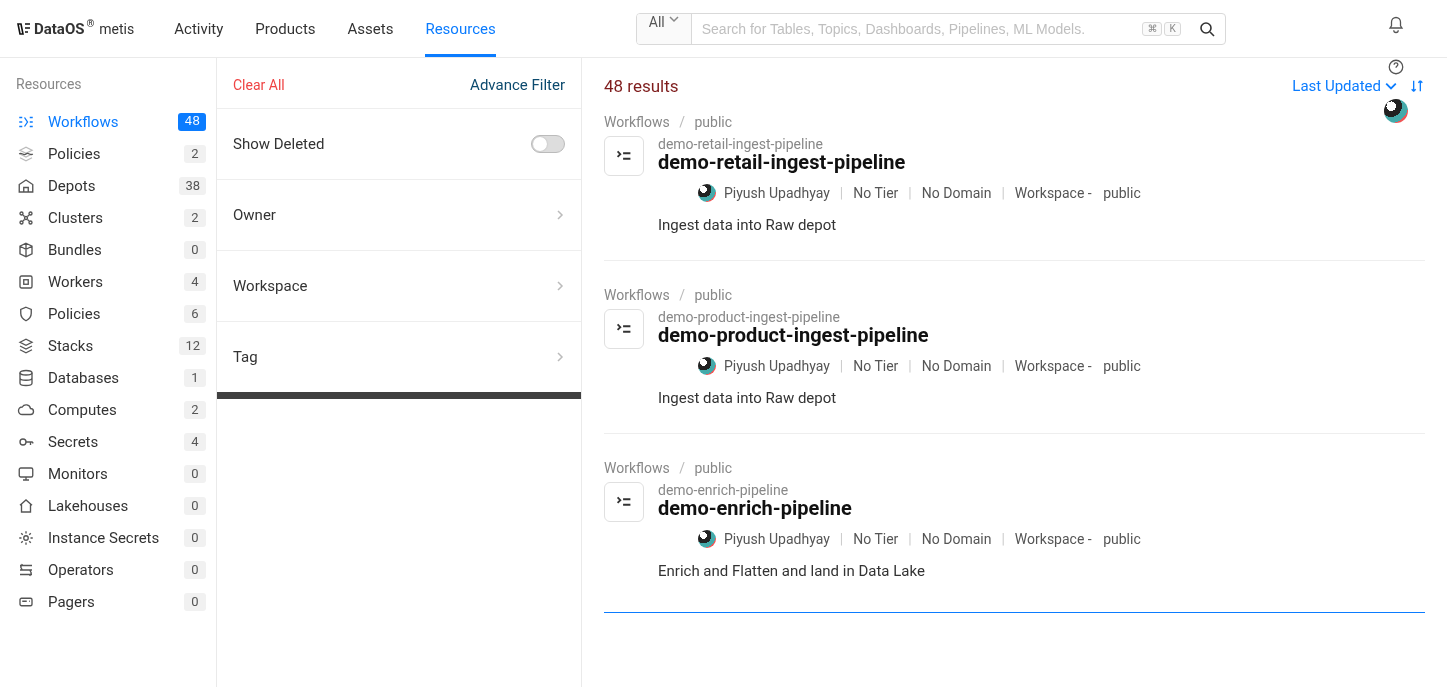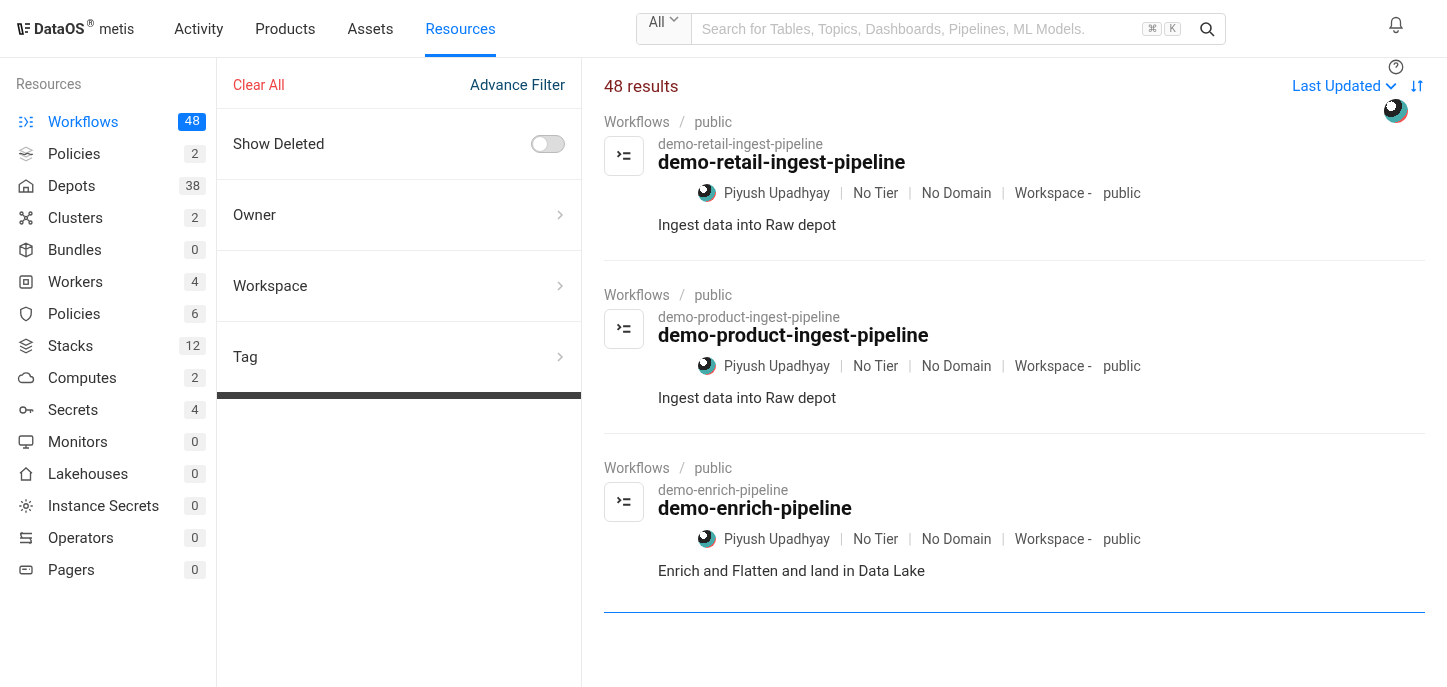--- a/index.html
+++ b/index.html
@@ -232,20 +232,30 @@
           <svg width="18" height="18" viewBox="0 0 24 24" stroke="currentColor" stroke-width="1.8" fill="none">
             <path d="M4 7l8-4 8 4-8 4zM4 12l8 4 8-4M4 17l8 4 8-4"></path>
           </svg>
         </span>
       <span>Stacks</span>
       <span class="count">12</span>
     </div>
     <div class="side-item">
       <span class="side-icon">
           <svg width="18" height="18" viewBox="0 0 24 24" stroke="currentColor" stroke-width="1.8" fill="none">
+            <ellipse cx="12" cy="5" rx="8" ry="3"></ellipse>
+            <path d="M4 5v14c0 1.7 3.6 3 8 3s8-1.3 8-3V5M4 12c0 1.7 3.6 3 8 3s8-1.3 8-3"></path>
+          </svg>
+        </span>
+      <span>Databases</span>
+      <span class="count">1</span>
+    </div>
+    <div class="side-item">
+      <span class="side-icon">
+          <svg width="18" height="18" viewBox="0 0 24 24" stroke="currentColor" stroke-width="1.8" fill="none">
             <path d="M7 18a5 5 0 010-10 6 6 0 0111 2 4 4 0 010 8H7z"></path>
           </svg>
         </span>
       <span>Computes</span>
       <span class="count">2</span>
     </div>
     <div class="side-item">
       <span class="side-icon">
           <svg width="18" height="18" viewBox="0 0 24 24" stroke="currentColor" stroke-width="1.8" fill="none">
             <circle cx="8" cy="12" r="4"></circle>

